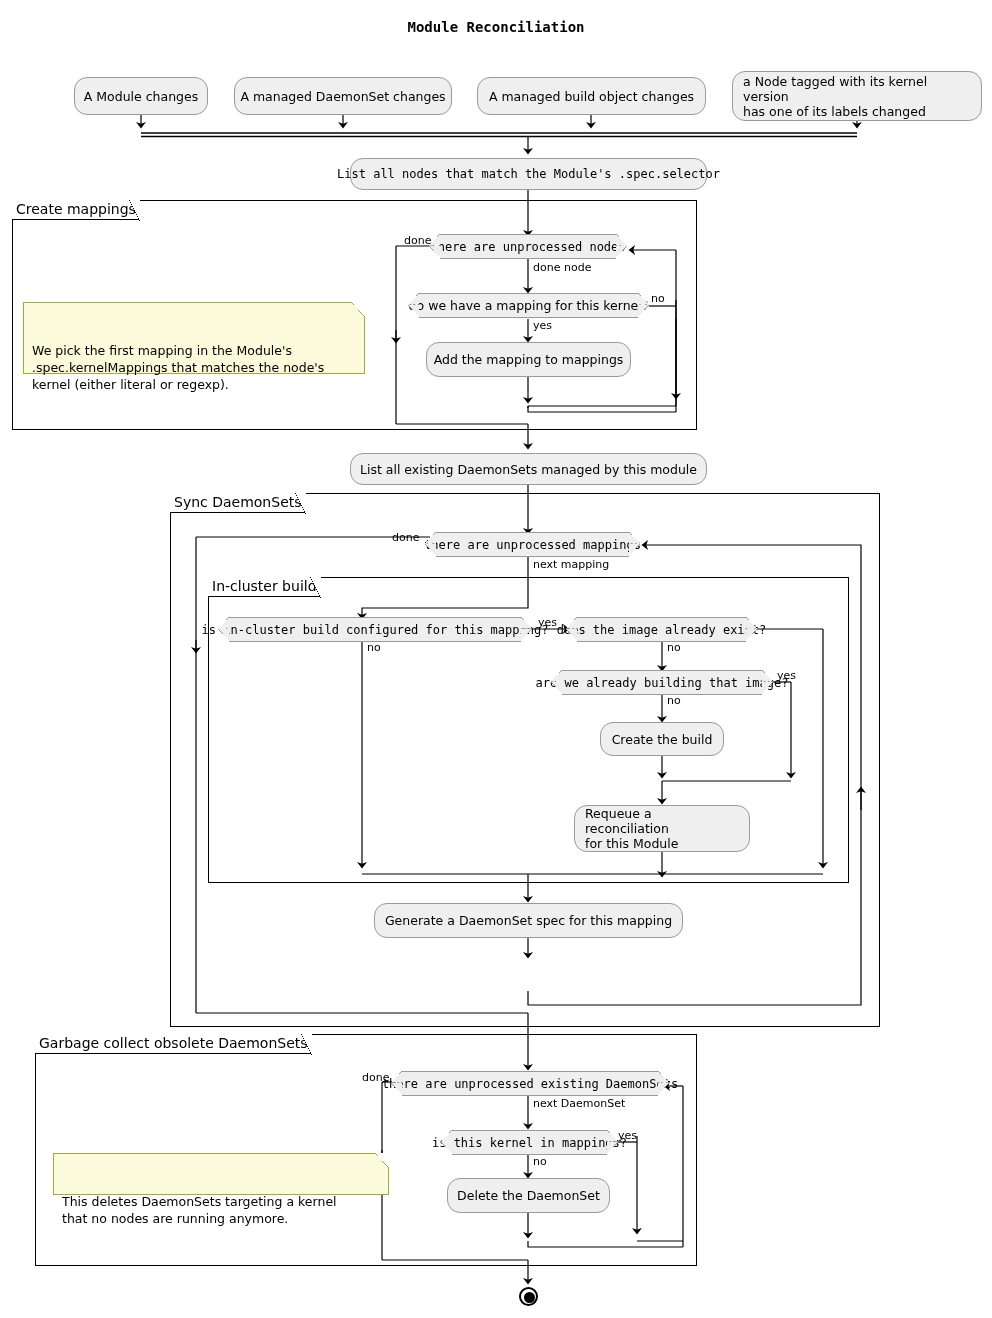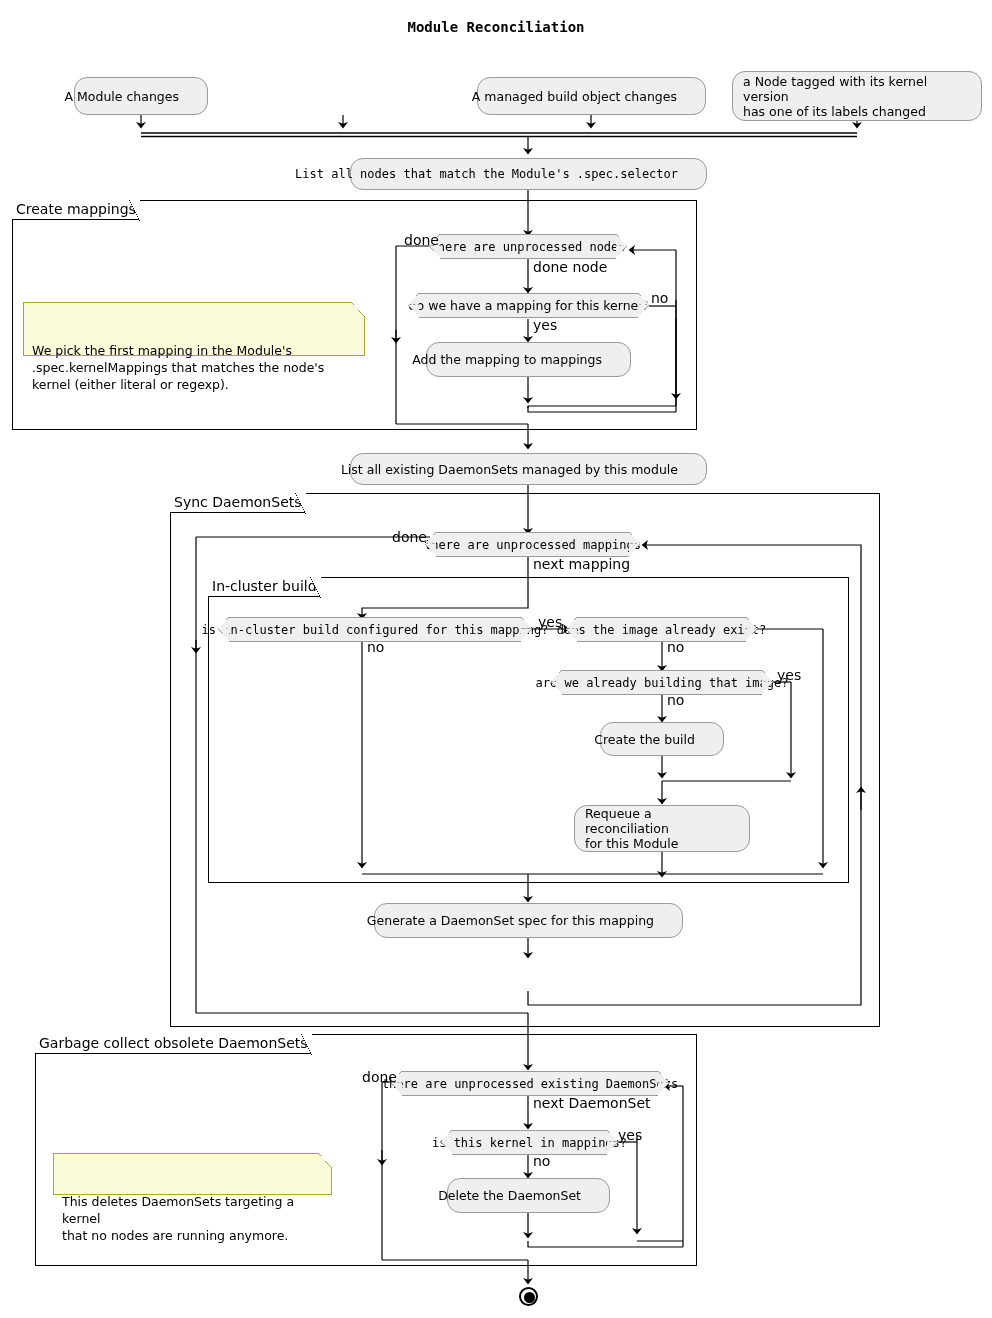--- a/index.html
+++ b/index.html
@@ -14,21 +14,21 @@
   .title{
     position:absolute;width:100%;text-align:center;top:19px;left:0;
     font-family:"DejaVu Sans Mono","Liberation Mono",monospace;
     font-weight:bold;font-size:14px;color:#000;letter-spacing:0px;
   }
 
   
   .act{
     position:absolute;box-sizing:border-box;
     background:#EFEFEF;border:1px solid #9A9A9A;border-radius:13px;
-    display:flex;align-items:center;justify-content:flex-end;
+    display:flex;align-items:center;justify-content:center;
     font-size:12.5px;color:#000;line-height:15px;text-align:center;
     padding:0 28px;white-space:nowrap;
   }
   .act.lefted{justify-content:flex-start;text-align:left;white-space:normal;padding:12px 10px;}
   .act.multiline{white-space:normal;border-radius:13px;}
 
   
   .dec{
     position:absolute;box-sizing:border-box;
     display:flex;align-items:center;justify-content:center;
@@ -75,21 +75,21 @@
     padding:5px 8px 4px 8px;white-space:pre-line;
   }
   .note .fold{
     position:absolute;right:-1px;top:-1px;width:12px;height:13px;
     background:linear-gradient(to bottom left,#fff 49.5%,#A8A838 49.5%,#A8A838 52%,#FBFBDB 52%);
     border-right:1px solid #fff;border-top:1px solid #fff;
   }
 
   
   .elabel{
-    position:absolute;font-size:14px;color:#000;white-space:nowrap;
+    position:absolute;font-size:11px;color:#000;white-space:nowrap;
     line-height:13px;
   }
 
   
   .endnode{
     position:absolute;width:19px;height:19px;border-radius:50%;
     border:2px solid #000;box-sizing:border-box;background:#fff;
   }
   .endnode .inner{
     position:absolute;left:3px;top:3px;width:11px;height:11px;
@@ -219,20 +219,23 @@
 
   <div class="frame" style="left:208px;top:577px;width:641px;height:306px;"></div>
   <div class="frame-tab" style="left:208px;top:577px;">In-cluster build</div>
 
   <div class="frame" style="left:35px;top:1034px;width:662px;height:232px;"></div>
   <div class="frame-tab" style="left:35px;top:1034px;">Garbage collect obsolete DaemonSets</div>
 
   <div class="act" style="left:74px;top:77px;width:134px;height:38px;">
     <span>A Module changes</span>
   </div>
+  <div class="act" style="left:234px;top:77px;width:218px;height:38px;">
+    <span>A managed DaemonSet changes</span>
+  </div>
   <div class="act" style="left:477px;top:77px;width:229px;height:38px;">
     <span>A managed build object changes</span>
   </div>
   <div class="act lefted" style="left:732px;top:71px;width:250px;height:50px;">
     <span style="white-space:pre-line;">a Node tagged with its kernel version
 has one of its labels changed</span>
   </div>
 
   <div class="act" style="left:350px;top:158px;width:357px;height:32px;">
     <span class="mono">List all nodes that match the Module's .spec.selector</span>
@@ -251,21 +254,21 @@
     <span class="hexr"></span>
     <span>do we have a mapping for this kernel?</span>
   </div>
   <div class="elabel" style="left:651px;top:292px;">no</div>
   <div class="elabel" style="left:533px;top:319px;">yes</div>
 
   <div class="act" style="left:426px;top:342px;width:205px;height:35px;">
     <span>Add the mapping to mappings</span>
   </div>
 
-  <div class="note" style="left:23px;top:302px;width:342px;height:54px;">
+  <div class="note" style="left:23px;top:302px;width:342px;height:72px;">
     <span class="fold"></span>
     <span>We pick the first mapping in the Module's
 .spec.kernelMappings that matches the node's
 kernel (either literal or regexp).</span>
   </div>
 
   <div class="act" style="left:350px;top:453px;width:357px;height:32px;">
     <span>List all existing DaemonSets managed by this module</span>
   </div>
 
@@ -327,21 +330,21 @@
     <span class="hexr"></span>
     <span class="mono">is this kernel in mappings?</span>
   </div>
   <div class="elabel" style="left:618px;top:1129px;">yes</div>
   <div class="elabel" style="left:533px;top:1155px;">no</div>
 
   <div class="act" style="left:447px;top:1178px;width:163px;height:35px;">
     <span>Delete the DaemonSet</span>
   </div>
 
-  <div class="note" style="left:53px;top:1153px;width:279px;height:42px;">
+  <div class="note" style="left:53px;top:1153px;width:336px;height:42px;">
     <span class="fold"></span>
     <span>This deletes DaemonSets targeting a kernel
 that no nodes are running anymore.</span>
   </div>
 
   <div class="endnode" style="left:519px;top:1287px;">
     <span class="inner"></span>
   </div>
 
 </div>

